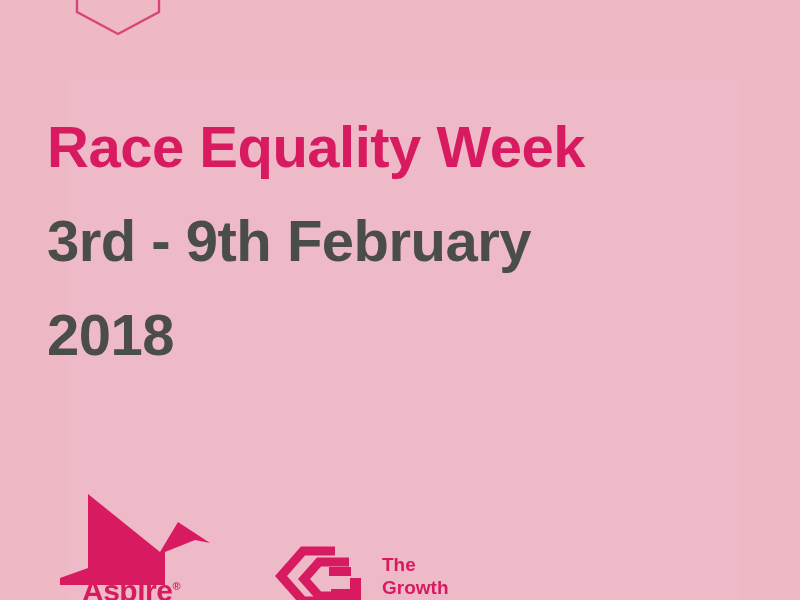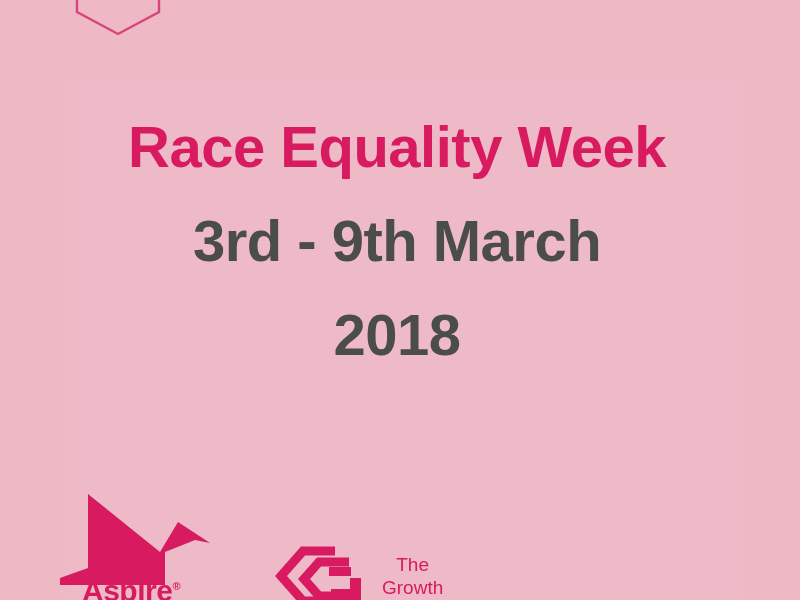--- a/index.html
+++ b/index.html
@@ -15,21 +15,20 @@
     font-family: "Liberation Sans", sans-serif;
     -webkit-font-smoothing: antialiased;
   }
 
   #poster {
     position: relative;
     width: 800px;
     height: 600px;
     background: #eeb8c5;
     overflow: hidden;
-    text-align: center;
   }
 
   
   .content-panel {
     position: absolute;
     left: 68px;
     top: 80px;
     width: 672px;
     height: 520px;
     background: rgba(255, 255, 255, 0.035);
@@ -123,21 +122,21 @@
     display: block;
     width: 95px;
     height: 62px;
   }
   .logo-growth .wordmark {
     margin-left: 12px;
     margin-top: 8px;
     color: #d81b60;
     font-size: 19px;
     line-height: 23px;
-    font-weight: normal;
+    font-weight: bold;
     white-space: nowrap;
   }
   .logo-growth .wordmark span {
     display: block;
   }
 </style>
 </head>
 <body>
 
 <div id="poster">
@@ -145,21 +144,21 @@
   <div class="content-panel"></div>
 
   <div class="hex-deco">
     <svg viewBox="0 0 88 92" xmlns="http://www.w3.org/2000/svg">
       <polygon points="44,2 85,25 85,68 44,90 3,68 3,25" fill="none" stroke="#d8457a" stroke-width="2.4"></polygon>
     </svg>
   </div>
 
   <div class="headings">
     <h1 class="title-line title-accent">Race Equality Week</h1>
-    <h2 class="title-line title-dark">3rd - 9th March</h2>
+    <h2 class="title-line title-dark">3rd - 9th February</h2>
     <h2 class="title-line title-dark">2018</h2>
   </div>
 
   <div class="logo-row">
 
     <div class="logo-aspire">
       <svg class="bird" viewBox="0 0 150 95" xmlns="http://www.w3.org/2000/svg">
         <polygon fill="#d81b60" points="28,4 28,78 0,88 0,95 105,95 105,62 135,50 150,53 118,32 100,62"></polygon>
       </svg>
       <div class="wordmark">

